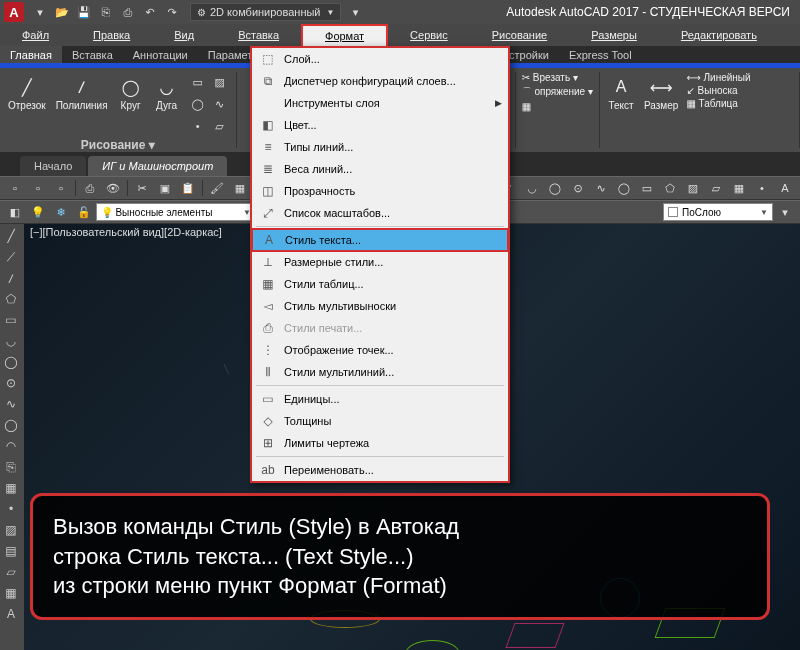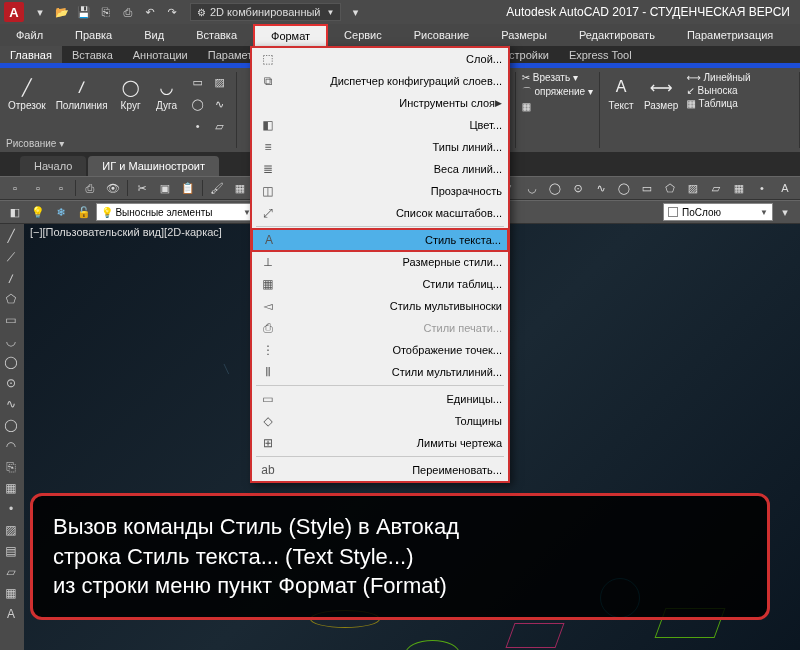--- a/index.html
+++ b/index.html
@@ -9,40 +9,40 @@
   .titlebar { height: 24px; background: #4a4a4a; display: flex; align-items: center; padding: 0 4px; }
   .app-logo { width: 20px; height: 20px; background: #b81c24; color: #fff; display: flex; align-items: center; justify-content: center; font-weight: bold; font-size: 13px; border-radius: 2px; }
   .qat { display: flex; gap: 2px; margin-left: 6px; }
   .qat-btn { width: 20px; height: 20px; display: flex; align-items: center; justify-content: center; color: #ddd; font-size: 11px; cursor: pointer; }
   .ws-dropdown { display: flex; align-items: center; background: #3a3a3a; border: 1px solid #555; padding: 1px 6px; margin-left: 8px; color: #ddd; font-size: 11px; height: 18px; }
   .ws-dropdown .gear { margin-right: 4px; font-size: 10px; }
   .title-text { margin-left: auto; color: #fff; font-size: 12px; padding-right: 6px; white-space: nowrap; overflow: hidden; }
   
   
   .menubar { height: 22px; background: #474747; display: flex; align-items: stretch; }
-  .menu-item { padding: 0 16px; display: flex; align-items: center; color: #eee; font-size: 11px; cursor: pointer; }
+  .menu-item { padding: 0 22px; display: flex; align-items: center; color: #eee; font-size: 11px; cursor: pointer; text-decoration: underline; }
   .menu-item.active { background: #f0f0f0; color: #000; border: 2px solid #e03030; border-bottom: none; }
   
   
   .ribbon-tabs { height: 22px; background: #2b2b2b; display: flex; align-items: stretch; border-bottom: 5px solid #1d4ed8; }
   .ribbon-tab { padding: 0 10px; display: flex; align-items: center; color: #ccc; font-size: 11px; cursor: pointer; }
   .ribbon-tab.active { background: #4a4a4a; color: #fff; }
   .ribbon-body { height: 84px; background: #4a4a4a; display: flex; padding: 4px 0; }
   .ribbon-panel { border-right: 1px solid #333; padding: 0 6px; display: flex; flex-direction: column; }
   .panel-content { flex: 1; display: flex; gap: 6px; align-items: flex-start; }
-  .panel-title { font-size: 10px; color: #ccc; text-align: left; padding-top: 2px; }
+  .panel-title { font-size: 12px; color: #ccc; text-align: center; padding-top: 2px; font-weight: bold; }
   .big-tool { display: flex; flex-direction: column; align-items: center; color: #eee; font-size: 10px; cursor: pointer; padding: 2px; }
   .big-tool .ico { width: 26px; height: 26px; display: flex; align-items: center; justify-content: center; font-size: 16px; }
   .small-tools { display: grid; grid-template-columns: repeat(2, 20px); gap: 2px; }
   .small-tool { width: 20px; height: 20px; display: flex; align-items: center; justify-content: center; color: #ddd; font-size: 11px; cursor: pointer; }
   
   
   .doc-tabs { height: 24px; background: #2b2b2b; display: flex; align-items: flex-end; padding-left: 20px; gap: 2px; }
   .doc-tab { padding: 4px 14px; background: #3a3a3a; color: #ccc; font-size: 11px; border-radius: 4px 4px 0 0; cursor: pointer; }
-  .doc-tab.active { background: #555; color: #fff; }
+  .doc-tab.active { background: #555; color: #fff; font-style: italic; }
   
   
   .toolbar-row { height: 24px; background: #505050; border-top: 1px solid #666; border-bottom: 1px solid #333; display: flex; align-items: center; padding: 0 4px; gap: 1px; }
   .tb-btn { width: 22px; height: 20px; display: flex; align-items: center; justify-content: center; color: #ddd; font-size: 11px; cursor: pointer; }
   .tb-sep { width: 1px; height: 16px; background: #333; margin: 0 2px; }
   .tb-dropdown { height: 18px; background: #fff; border: 1px solid #888; display: flex; align-items: center; padding: 0 4px; font-size: 10px; color: #000; min-width: 120px; }
   .tb-dropdown .sw { width: 10px; height: 10px; margin-right: 4px; }
   .tb-dropdown .arr { margin-left: auto; font-size: 8px; color: #555; }
   
   
@@ -60,21 +60,21 @@
     left: 250px;
     width: 260px;
     background: #f0f0f0;
     border: 2px solid #d03030;
     box-shadow: 3px 3px 8px rgba(0,0,0,.5);
     z-index: 100;
   }
   .dm-item { display: flex; align-items: center; height: 22px; padding: 0 6px; font-size: 11px; color: #000; cursor: pointer; }
   .dm-item.highlighted { background: #4fb0e8; border: 2px solid #d03030; height: 24px; margin: -1px; position: relative; z-index: 2; }
   .dm-item .dm-ico { width: 20px; display: flex; align-items: center; justify-content: center; font-size: 12px; color: #555; }
-  .dm-item .dm-txt { flex: 1; padding-left: 6px; text-align: right; }
+  .dm-item .dm-txt { flex: 1; padding-left: 6px; }
   .dm-item .dm-arr { font-size: 9px; color: #333; }
   .dm-sep { height: 1px; background: #c8c8c8; margin: 2px 4px; }
   .dm-item.disabled { color: #999; }
   
   
   .arrow-up {
     position: absolute;
     left: 430px;
     top: 230px;
     width: 4px;

